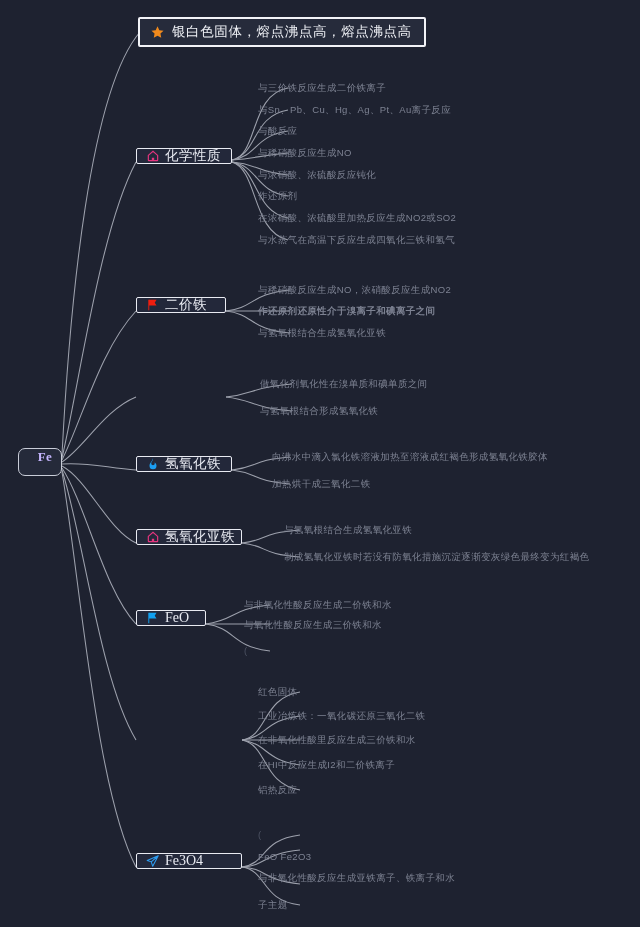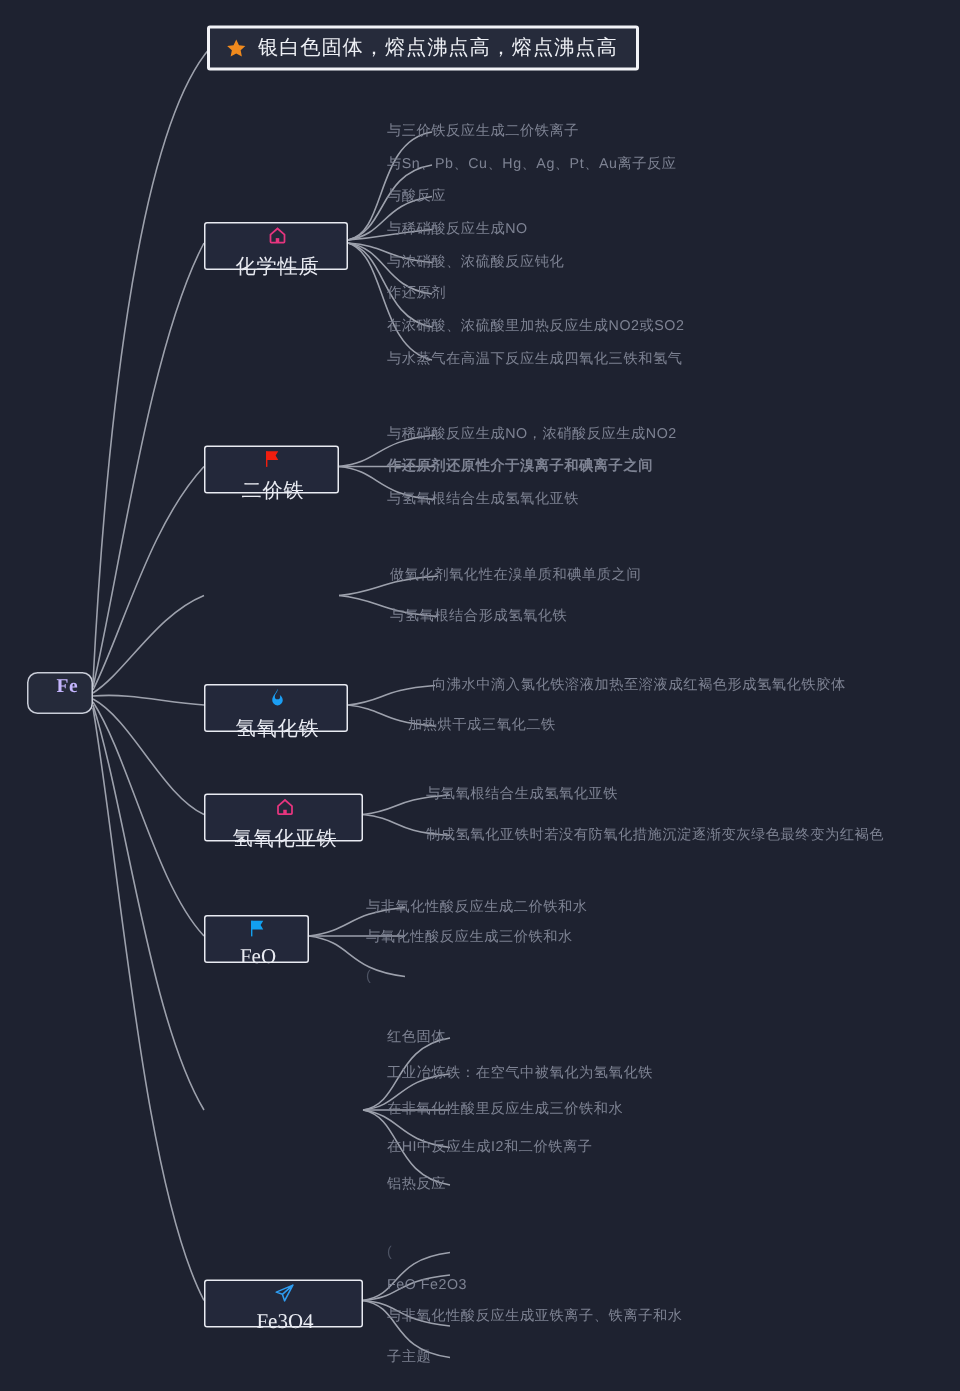--- a/index.html
+++ b/index.html
@@ -31,24 +31,23 @@
 
   
   .branch-node{
     position:absolute;
     box-sizing:border-box;
     background:#23283a;
     border:1.5px solid #e9ebf2;
     border-radius:2px;
     display:flex;align-items:center;
     padding:0 6px 0 8px;
-    height:32px;
+    height:16px;
     gap:5px;
     white-space:nowrap;
-    flex-direction:column;
   }
   .branch-node .nd-label{
     color:#e9ebf2;
     font-size:13.5px;
     letter-spacing:.5px;
   }
   .branch-node .nd-label.latin{
     font-family:"Liberation Serif","DejaVu Serif",serif;
     font-size:14px;
     letter-spacing:0;
@@ -188,21 +187,21 @@
   <div class="leaf" style="left:260px;top:405px;">与氢氧根结合形成氢氧化铁</div>
 
   <div class="branch-node" style="left:136px;top:456px;width:96px;">
     <span class="nd-icon">
       <svg width="14" height="14" viewBox="0 0 24 24">
           <path fill="#1b9ef3" d="M12 2c1 4-3 5-3 9a3 3 0 0 0 6 0c0-1-.4-2-.4-2 2 1.6 3.4 3.6 3.4 6a6 6 0 1 1-12 0c0-5 4.5-7.5 6-13z"></path>
         </svg>
     </span>
     <span class="nd-label">氢氧化铁</span>
   </div>
-  <div class="leaf" style="left:288px;top:451px;">向沸水中滴入氯化铁溶液加热至溶液成红褐色形成氢氧化铁胶体</div>
+  <div class="leaf" style="left:272px;top:451px;">向沸水中滴入氯化铁溶液加热至溶液成红褐色形成氢氧化铁胶体</div>
   <div class="leaf" style="left:272px;top:478px;">加热烘干成三氧化二铁</div>
 
   <div class="branch-node" style="left:136px;top:529px;width:106px;">
     <span class="nd-icon">
       <svg width="14" height="14" viewBox="0 0 24 24">
           <path fill="none" stroke="#e6357f" stroke-width="2" d="M4 11l8-7 8 7v8a1 1 0 0 1-1 1H5a1 1 0 0 1-1-1z"></path>
           <path fill="#e6357f" d="M10 15h4v5h-4z"></path>
         </svg>
     </span>
     <span class="nd-label">氢氧化亚铁</span>
@@ -217,21 +216,21 @@
           <rect x="4" y="3" width="1.6" height="18" fill="#12a0ef"></rect>
         </svg>
     </span>
     <span class="nd-label latin">FeO</span>
   </div>
   <div class="leaf" style="left:244px;top:599px;">与非氧化性酸反应生成二价铁和水</div>
   <div class="leaf" style="left:244px;top:619px;">与氧化性酸反应生成三价铁和水</div>
   <div class="leaf blank" style="left:244px;top:645px;">(</div>
 
   <div class="leaf" style="left:258px;top:686px;">红色固体</div>
-  <div class="leaf" style="left:258px;top:710px;">工业冶炼铁：在空气中被氧化为氢氧化铁</div>
+  <div class="leaf" style="left:258px;top:710px;">工业冶炼铁：一氧化碳还原三氧化二铁</div>
   <div class="leaf" style="left:258px;top:734px;">在非氧化性酸里反应生成三价铁和水</div>
   <div class="leaf" style="left:258px;top:759px;">在HI中反应生成I2和二价铁离子</div>
   <div class="leaf" style="left:258px;top:784px;">铝热反应</div>
 
   <div class="branch-node" style="left:136px;top:853px;width:106px;">
     <span class="nd-icon">
       <svg width="14" height="14" viewBox="0 0 24 24">
           <path fill="none" stroke="#2e9cf0" stroke-width="1.8" stroke-linejoin="round" d="M21 3L2 11l7 2.5L21 3zM9 13.5L11.5 21 21 3z"></path>
         </svg>
     </span>

